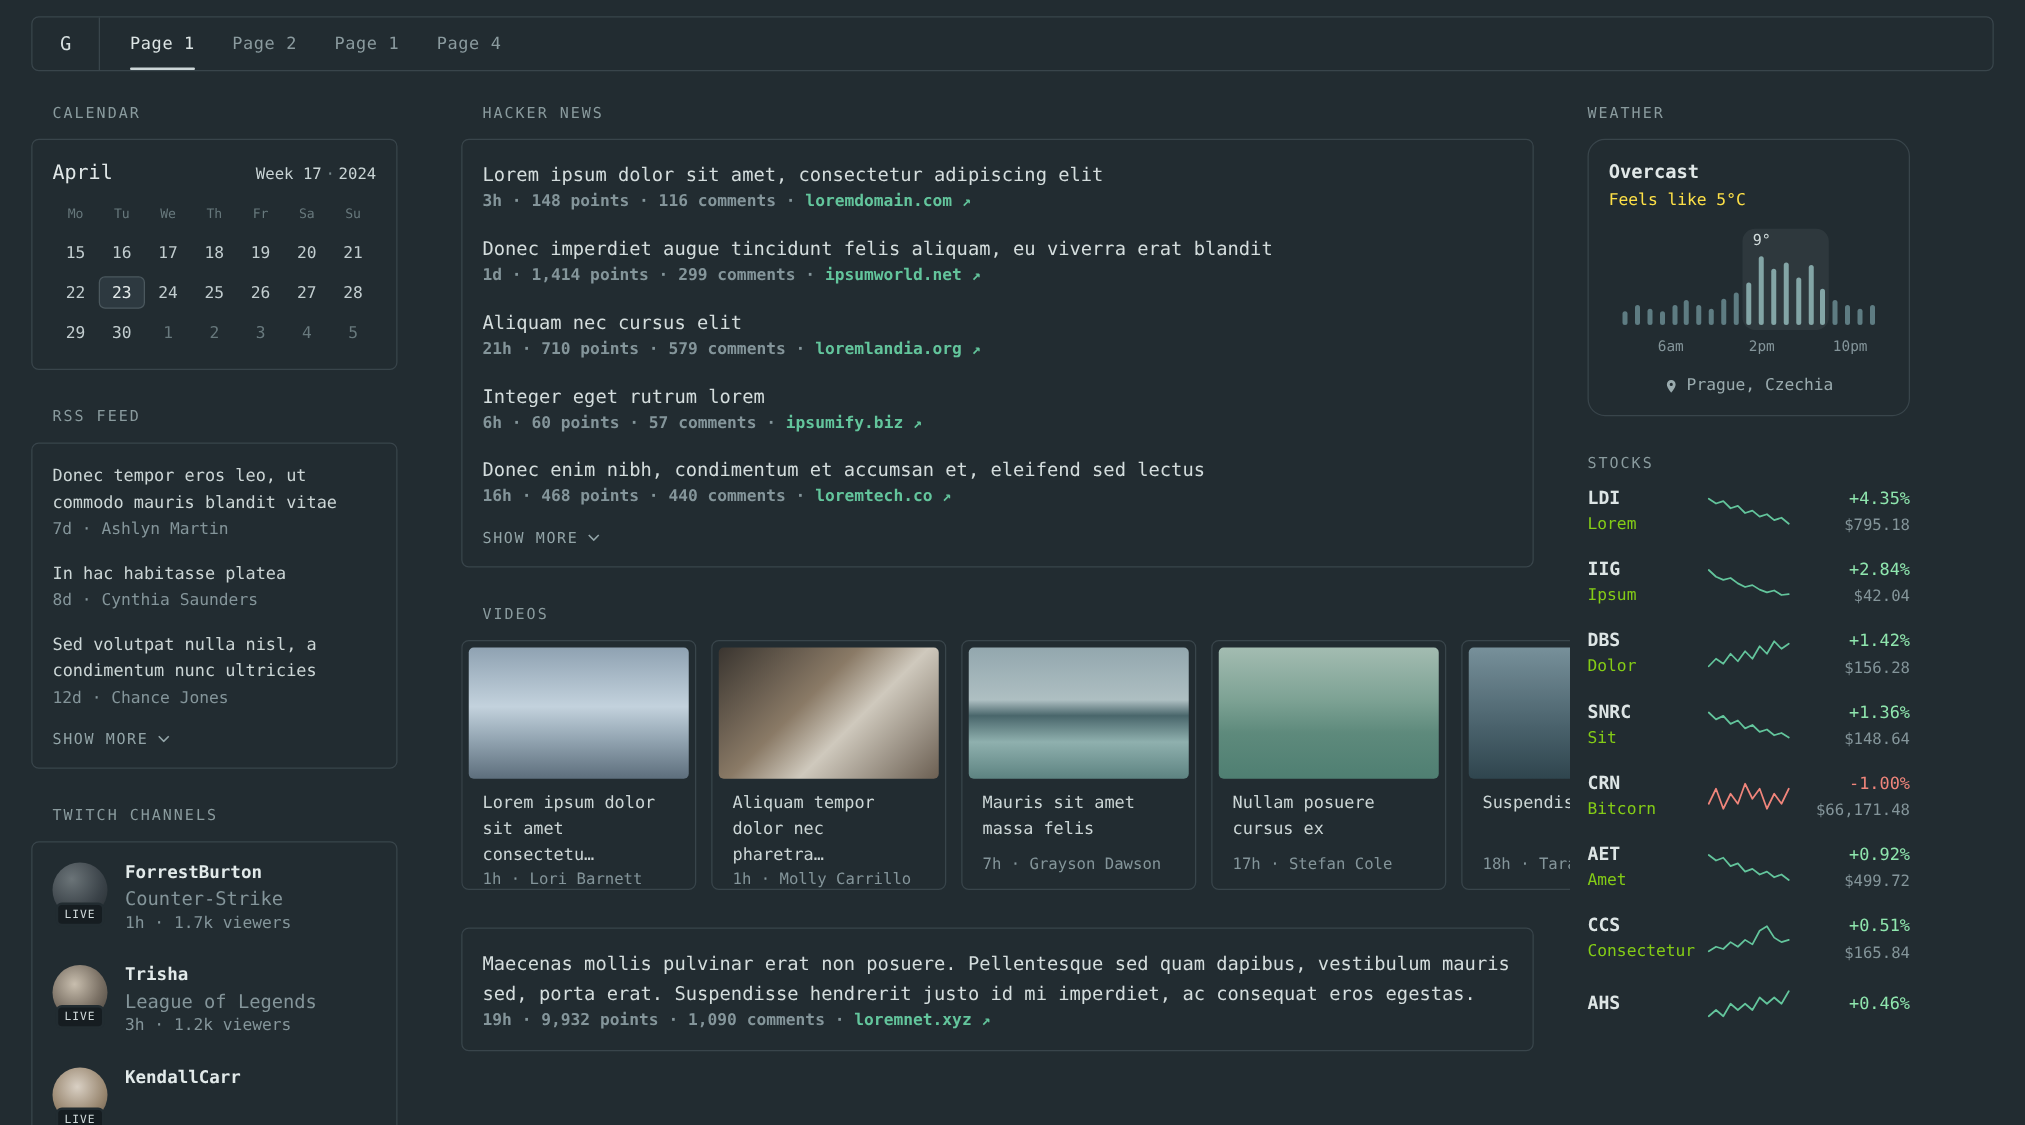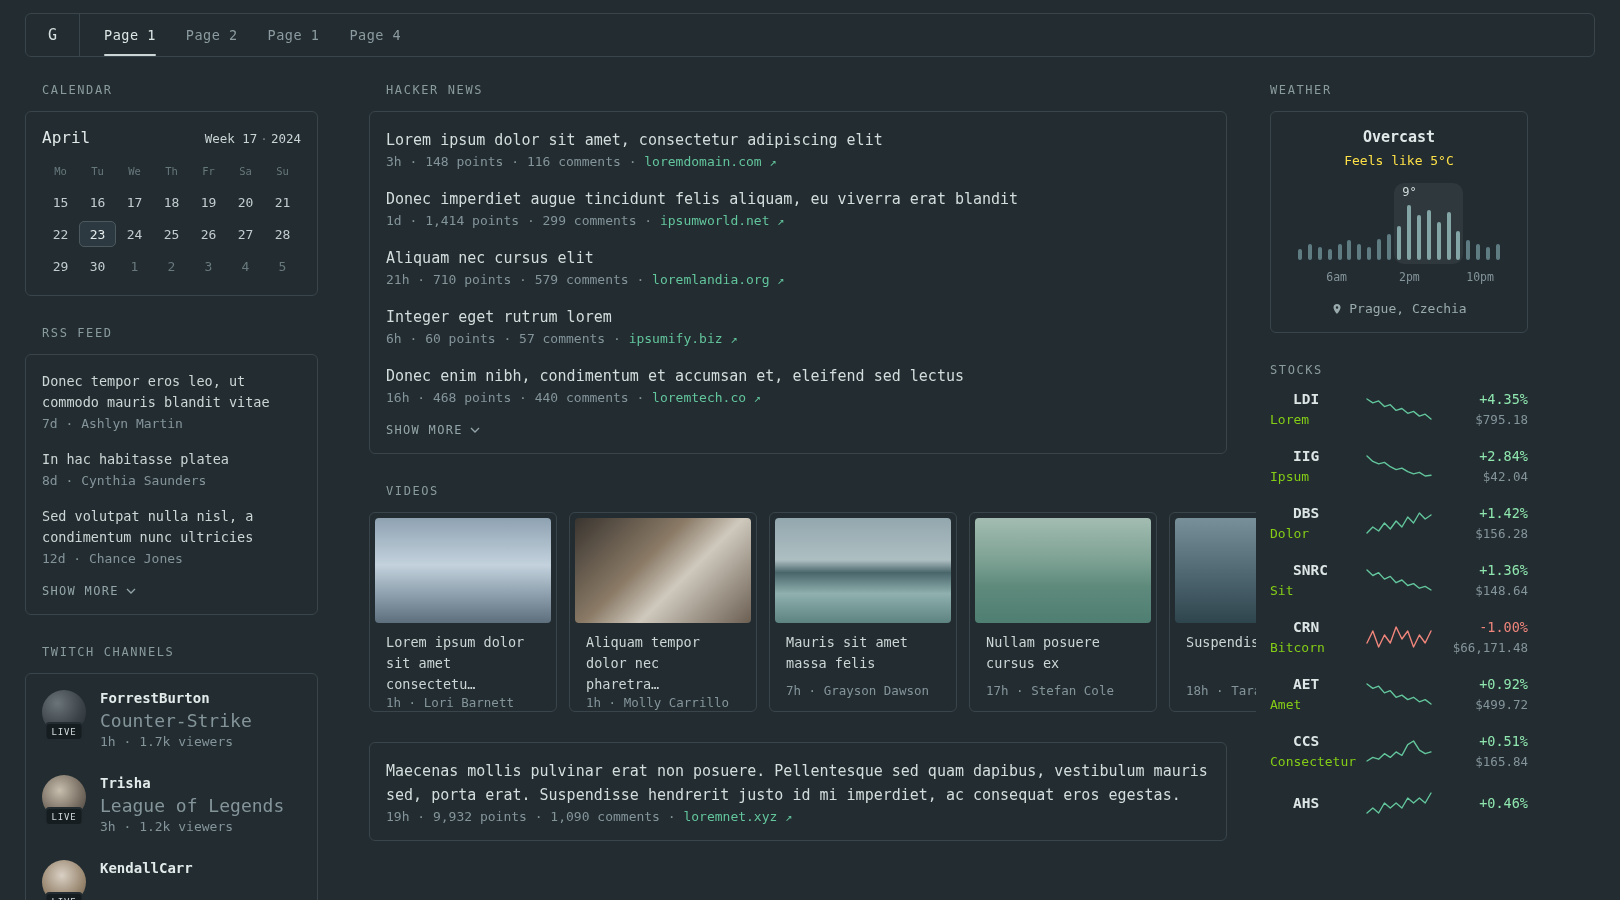--- a/index.html
+++ b/index.html
@@ -50,79 +50,79 @@
   .cal-day.other { color:#68797d; }
   .cal-day.sel { border:1px solid #4b585e; background:#2d3940; border-radius:5px;
                  color:#e3eaea; }
 
   
   .feed-item { margin-bottom:18px; }
   .feed-item:last-of-type { margin-bottom:0; }
   .feed-title { display:block; font-size:13.5px; line-height:21px; color:#ccd6d6; }
   .col-mid .feed-title { font-size:15px; line-height:24px; color:#d4dddd; }
   .feed-meta { font-size:13px; color:#84959a; margin-top:3px; }
-  .col-mid .feed-meta { font-size:13px; margin-top:2px; }
+  .col-mid .feed-meta { font-size:13px; margin-top:2px;font-weight:bold; }
   .domain { color:#63c59c; text-decoration:none; }
   .ext-arrow { color:#63c59c; font-size:12px; }
   .show-more { margin-top:18px; font-size:12px; letter-spacing:1.3px; color:#93a5a8;
                display:flex; align-items:center; gap:7px; }
   .chev { width:10px; height:6px; color:#93a5a8; }
 
   
   .tw-row { display:flex; margin-bottom:26px; }
   .tw-row:last-of-type { margin-bottom:0; }
   .avatar { width:44px; height:44px; border-radius:50%; flex:none; position:relative; }
   .avatar-1 { background:radial-gradient(circle at 35% 30%, #6b7478, #3a4248 60%, #23292d); }
   .avatar-2 { background:radial-gradient(circle at 40% 35%, #c8beae, #7a7064 55%, #3d3a36); }
   .avatar-3 { background:radial-gradient(circle at 45% 35%, #d9d0c4, #98866f 60%, #5a4f42); }
   .live-badge { position:absolute; bottom:-7px; left:50%; transform:translateX(-50%);
                 background:#161d21; color:#d2dbdc; font-size:9px; letter-spacing:.8px;
                 padding:2.5px 5px; border-radius:5px; border:2px solid #222c31; }
   .tw-info { margin-left:14px; min-width:0; }
   .tw-name { font-size:14px; font-weight:700; color:#e2eaea; }
-  .tw-game { font-size:18px; color:#84959a; margin-top:4px; }
+  .tw-game { font-size:15px; color:#84959a; margin-top:4px; }
   .tw-viewers { font-size:13px; color:#84959a; margin-top:3px; }
 
   
   .videos-row { display:flex; gap:12px; overflow:hidden; width:887px; }
   .video-card { flex:0 0 188px; border:1px solid #39454b; border-radius:6px;
                 padding:5px; display:flex; flex-direction:column; height:200px; }
   .thumb { height:105px; border-radius:4px; flex:none; }
   .thumb-0 { background:linear-gradient(180deg,#8fa2b2 0%,#c3d2dd 45%,#93a5b2 70%,#5d6e7c 100%); }
   .thumb-1 { background:linear-gradient(135deg,#3a3530 0%,#8a7a66 40%,#cfc9bd 60%,#6b5f52 100%); }
   .thumb-2 { background:linear-gradient(180deg,#93a7ae 0%,#aebfc2 40%,#49666b 52%,#8fb0ae 72%,#5d8381 100%); }
   .thumb-3 { background:linear-gradient(180deg,#a3bcb1 0%,#7da294 40%,#5e8a7c 65%,#4f7f72 100%); }
   .thumb-4 { background:linear-gradient(180deg,#77909a 0%,#4a626c 60%,#2f454e 100%); }
   .video-title { flex:1; font-size:13.5px; line-height:21px; color:#ccd6d6;
                  padding:9px 11px 0; }
   .video-meta { font-size:12.5px; color:#84959a; padding:0 11px 8px; }
 
   
-  .weather-card { text-align:center; }
+  .weather-card { text-align:left;border-radius:14px; }
   .wx-cond { font-size:15px; font-weight:700; color:#e1e8e8; }
   .wx-feels { font-size:13px; color:#fde047; margin-top:7px; }
   .wx-chart { position:relative; height:74px; margin:18px 8px 0; }
   .wx-highlight { position:absolute; top:-3px; bottom:-4px; background:rgba(210,225,225,.07);
                   border-radius:10px; }
   .wx-peak { position:absolute; top:-1px; left:55%; transform:translateX(-50%);
              font-size:12px; color:#d2dcdc; }
   .wx-bar { position:absolute; bottom:0; width:4px; border-radius:3px;
             background:#5e7c82; transform:translateX(-50%); }
   .wx-bar.hl { background:#83a5a6; }
   .wx-times { position:relative; height:15px; margin:10px 8px 0; }
   .wx-times span { position:absolute; transform:translateX(-50%); font-size:11.5px; color:#84959a; }
   .wx-loc { margin-top:16px; font-size:13px; color:#9aabae;
             display:flex; align-items:center; justify-content:center; gap:6px; }
   .pin { width:12px; height:12px; color:#9aabae; }
 
   
   .stock-row { display:flex; align-items:center; margin-bottom:21px; }
   .stock-left { flex:1; min-width:0; }
   .stock-right { flex:1; text-align:right; }
-  .stock-ticker { font-size:14.5px; font-weight:700; color:#dde5e5;margin-left:23px; }
+  .stock-ticker { font-size:14.5px; font-weight:700; color:#dde5e5; }
   .stock-name { font-size:13px; color:#84cc16; margin-top:5px; }
   .stock-change { font-size:13.5px; }
   .stock-change.up { color:#8fe6ae; }
   .stock-change.down { color:#f0857b; }
   .stock-price { font-size:12.5px; color:#84959a; margin-top:5px; }
   .spark { width:66px; height:26px; flex:0 0 66px; }
 </style>
 </head>
 <body>
 

